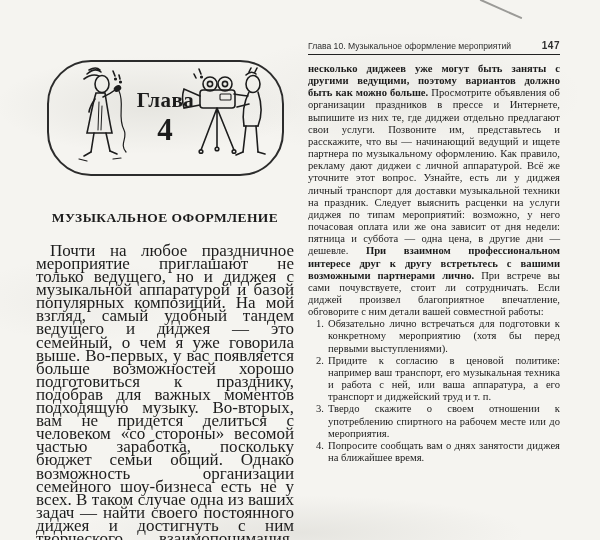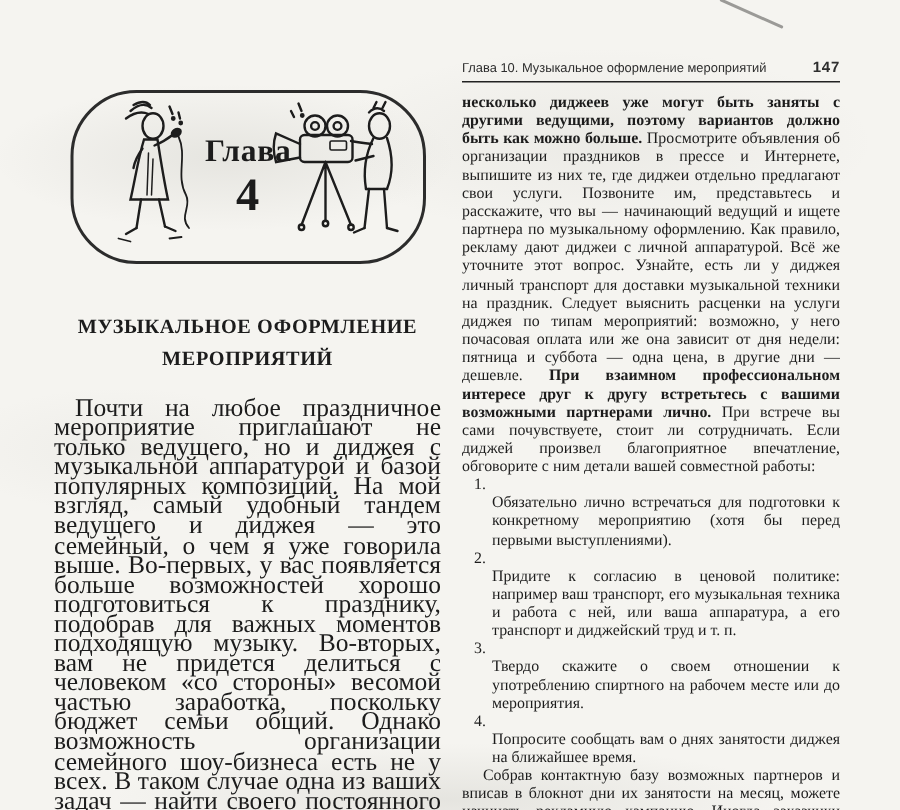--- a/index.html
+++ b/index.html
@@ -61,21 +61,21 @@
   .running-header .pageno{font-size:10px;font-weight:bold;letter-spacing:.5px;}
   .header-rule{border:0;border-top:1.6px solid #222;margin:0 0 8px 0;}
   .body-right{
     font-size:10.6px;line-height:12.15px;text-align:justify;
   }
   .body-right p{margin:0;}
   .body-right .b{font-weight:bold;}
   .numbered-list{margin:0;}
   .li-row{display:flex;}
   .li-num{flex:0 0 16px;text-align:right;padding-right:4px;}
-  .li-text{flex:1;text-align:justify;margin-top:12px;}
+  .li-text{flex:1;text-align:justify;}
   .closing{text-indent:14px;}
 </style>
 </head>
 <body>
 
 <div class="spread">
   <div class="artifact"></div>
 
   <div class="page-left">
 
@@ -139,21 +139,20 @@
           <path d="M197 64 L194 90 M207 64 L209 90"></path>
           <path d="M194 90 L187 93 M209 90 L216 92"></path>
         </g>
       </svg>
       <div class="chapter-label">Глава</div>
       <div class="chapter-number">4</div>
     </div>
 
     <div class="chapter-title">
       <span>МУЗЫКАЛЬНОЕ ОФОРМЛЕНИЕ</span><br>
-      <span>МЕРОПРИЯТИЙ</span>
     </div>
 
     <div class="body-left">
       <p>Почти на любое праздничное мероприятие приглашают не только ведущего, но и диджея с музыкальной аппаратурой и базой популярных композиций. На мой взгляд, самый удобный тандем ведущего и диджея — это семейный, о чем я уже говорила выше. Во-первых, у вас появляется больше возможностей хорошо подготовиться к празднику, подобрав для важных моментов подходящую музыку. Во-вторых, вам не придется делиться с человеком «со стороны» весомой частью заработка, поскольку бюджет семьи общий. Однако возможность организации семейного шоу-бизнеса есть не у всех. В таком случае одна из ваших задач — найти своего постоянного диджея и достигнуть с ним творческого взаимопонимания. Если вы еще новичок в этом деле, но уже определились со стилем ведущего, разобрались в особенностях подготовки к мероприятиям разных типов, то, прежде чем давать рекламу, предварительно познакомьтесь с потенциальными диджеями на ваших праздниках.</p>
       <p class="bold">Для начала пусть у вас в запасе будет несколько их контактов. В день вашего мероприятия один или</p>
     </div>
   </div>
 
   <div class="page-right">
 
@@ -178,16 +177,15 @@
         <div class="li-row">
           <span class="li-num">3.</span>
           <span class="li-text">Твердо скажите о своем отношении к употреблению спиртного на рабочем месте или до мероприятия.</span>
         </div>
         <div class="li-row">
           <span class="li-num">4.</span>
           <span class="li-text">Попросите сообщать вам о днях занятости диджея на ближайшее время.</span>
         </div>
       </div>
 
-      <p class="closing">Собрав контактную базу возможных партнеров и вписав в блокнот дни их занятости на месяц, можете начинать рекламную кампанию. Иногда заказчики предлагают вам выступить на празднике только в качестве ведущей, оповещая о том, что кафе предоставляет им</p>
     </div>
   </div>
 </div>
 
 </body></html>

